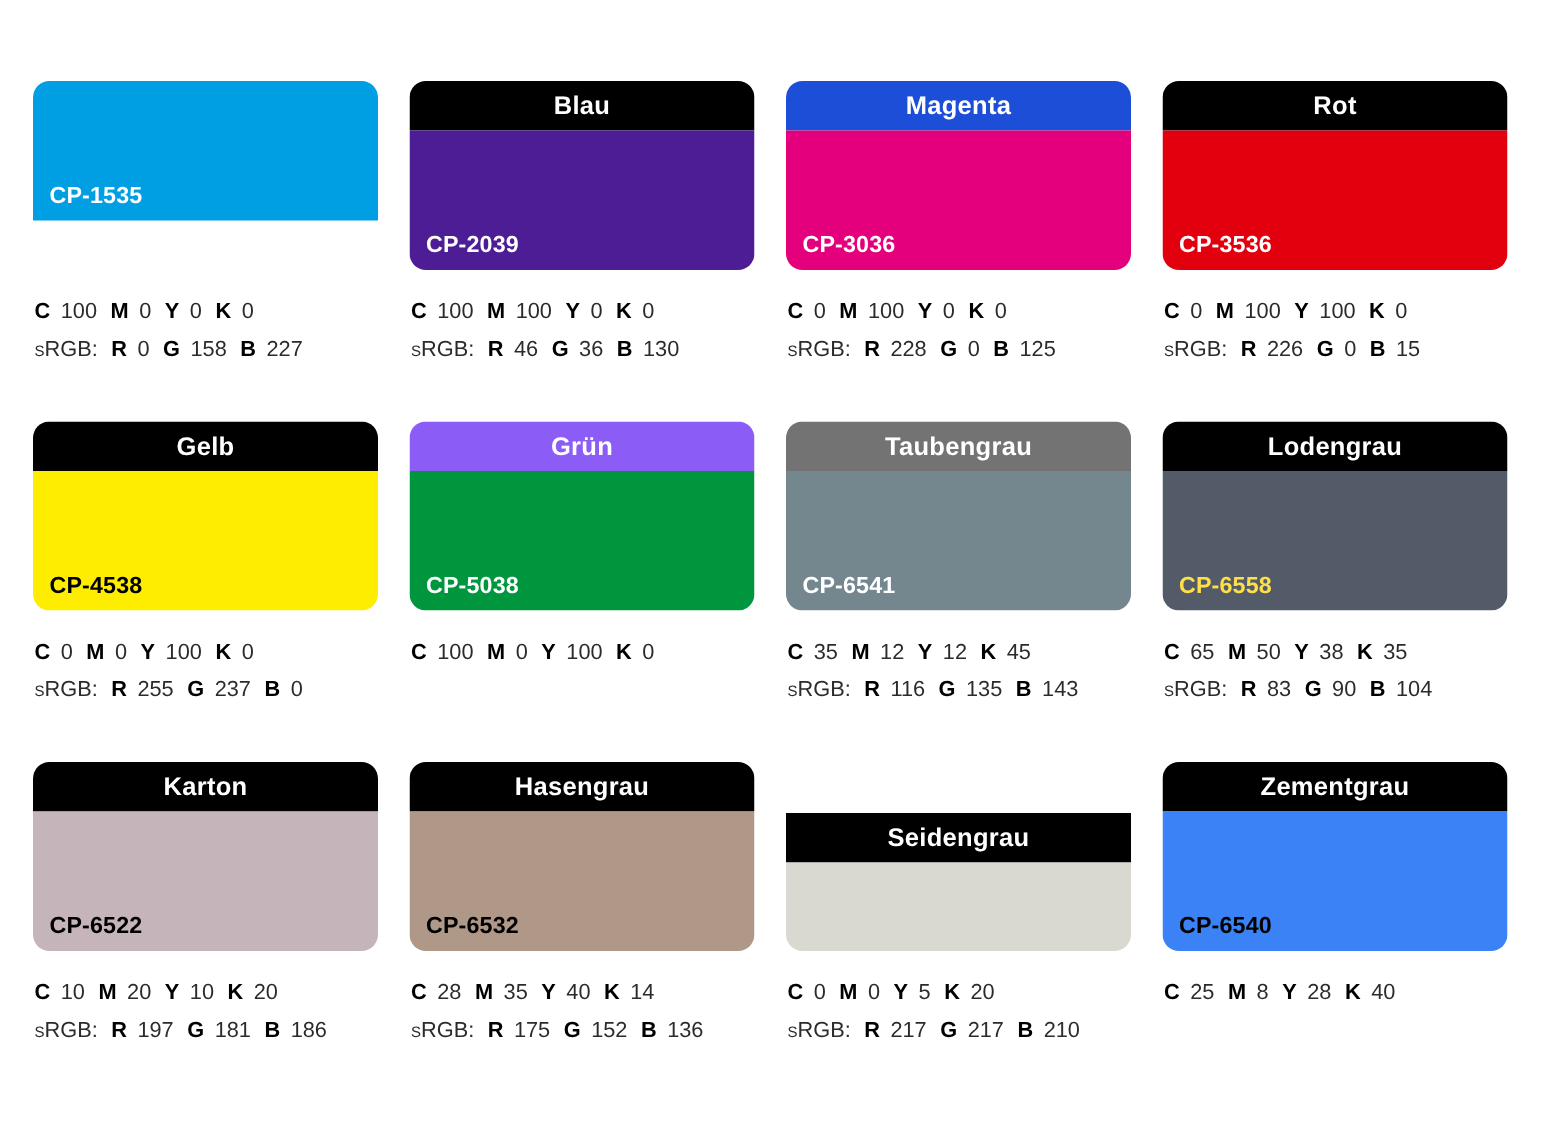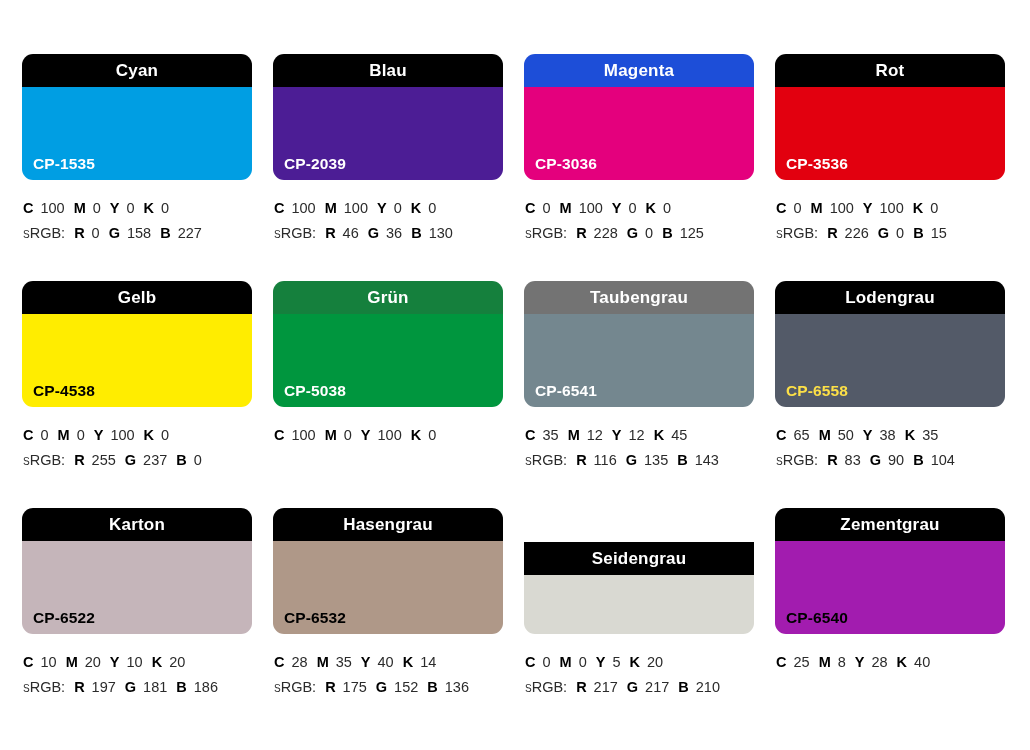--- a/index.html
+++ b/index.html
@@ -119,23 +119,20 @@
     width: 9px;
   }
 </style>
 </head>
 <body>
 
 <div id="sheet">
   <div class="grid">
   <div class="swatch">
     <div class="card">
-      <div class="card-header" style="background: rgb(0, 0, 0);">
-        <span class="card-title" style="color: rgb(255, 255, 255);">Cyan</span>
-      </div>
       <div class="card-body" style="background: rgb(0, 158, 227);">
         <span class="card-code" style="color: rgb(255, 255, 255);">CP-1535</span>
       </div>
     </div>
     <div class="spec">
       <div class="spec-line">
         <span class="k">C</span><span class="sp"></span><span class="v">100</span><span class="sp-wide"></span><span class="k">M</span><span class="sp"></span><span class="v">0</span><span class="sp-wide"></span><span class="k">Y</span><span class="sp"></span><span class="v">0</span><span class="sp-wide"></span><span class="k">K</span><span class="sp"></span><span class="v">0</span>
       </div>
       <div class="spec-line">
         <span class="lbl">sRGB:</span><span class="sp-wide"></span><span class="k">R</span><span class="sp"></span><span class="v">0</span><span class="sp-wide"></span><span class="k">G</span><span class="sp"></span><span class="v">158</span><span class="sp-wide"></span><span class="k">B</span><span class="sp"></span><span class="v">227</span>
@@ -214,21 +211,21 @@
         <span class="k">C</span><span class="sp"></span><span class="v">0</span><span class="sp-wide"></span><span class="k">M</span><span class="sp"></span><span class="v">0</span><span class="sp-wide"></span><span class="k">Y</span><span class="sp"></span><span class="v">100</span><span class="sp-wide"></span><span class="k">K</span><span class="sp"></span><span class="v">0</span>
       </div>
       <div class="spec-line">
         <span class="lbl">sRGB:</span><span class="sp-wide"></span><span class="k">R</span><span class="sp"></span><span class="v">255</span><span class="sp-wide"></span><span class="k">G</span><span class="sp"></span><span class="v">237</span><span class="sp-wide"></span><span class="k">B</span><span class="sp"></span><span class="v">0</span>
       </div>
     </div>
   </div>
 
   <div class="swatch">
     <div class="card">
-      <div class="card-header" style="background: #15803d;">
+      <div class="card-header" style="background: #8b5cf6;">
         <span class="card-title" style="color: rgb(255, 255, 255);">Grün</span>
       </div>
       <div class="card-body" style="background: rgb(0, 150, 62);">
         <span class="card-code" style="color: rgb(255, 255, 255);">CP-5038</span>
       </div>
     </div>
     <div class="spec">
       <div class="spec-line">
         <span class="k">C</span><span class="sp"></span><span class="v">100</span><span class="sp-wide"></span><span class="k">M</span><span class="sp"></span><span class="v">0</span><span class="sp-wide"></span><span class="k">Y</span><span class="sp"></span><span class="v">100</span><span class="sp-wide"></span><span class="k">K</span><span class="sp"></span><span class="v">0</span>
       </div>
@@ -328,21 +325,21 @@
         <span class="lbl">sRGB:</span><span class="sp-wide"></span><span class="k">R</span><span class="sp"></span><span class="v">217</span><span class="sp-wide"></span><span class="k">G</span><span class="sp"></span><span class="v">217</span><span class="sp-wide"></span><span class="k">B</span><span class="sp"></span><span class="v">210</span>
       </div>
     </div>
   </div>
 
   <div class="swatch">
     <div class="card">
       <div class="card-header" style="background: rgb(0, 0, 0);">
         <span class="card-title" style="color: rgb(255, 255, 255);">Zementgrau</span>
       </div>
-      <div class="card-body" style="background: #a21caf;">
+      <div class="card-body" style="background: #3b82f6;">
         <span class="card-code" style="color: rgb(0, 0, 0);">CP-6540</span>
       </div>
     </div>
     <div class="spec">
       <div class="spec-line">
         <span class="k">C</span><span class="sp"></span><span class="v">25</span><span class="sp-wide"></span><span class="k">M</span><span class="sp"></span><span class="v">8</span><span class="sp-wide"></span><span class="k">Y</span><span class="sp"></span><span class="v">28</span><span class="sp-wide"></span><span class="k">K</span><span class="sp"></span><span class="v">40</span>
       </div>
     </div>
   </div>
 </div>

